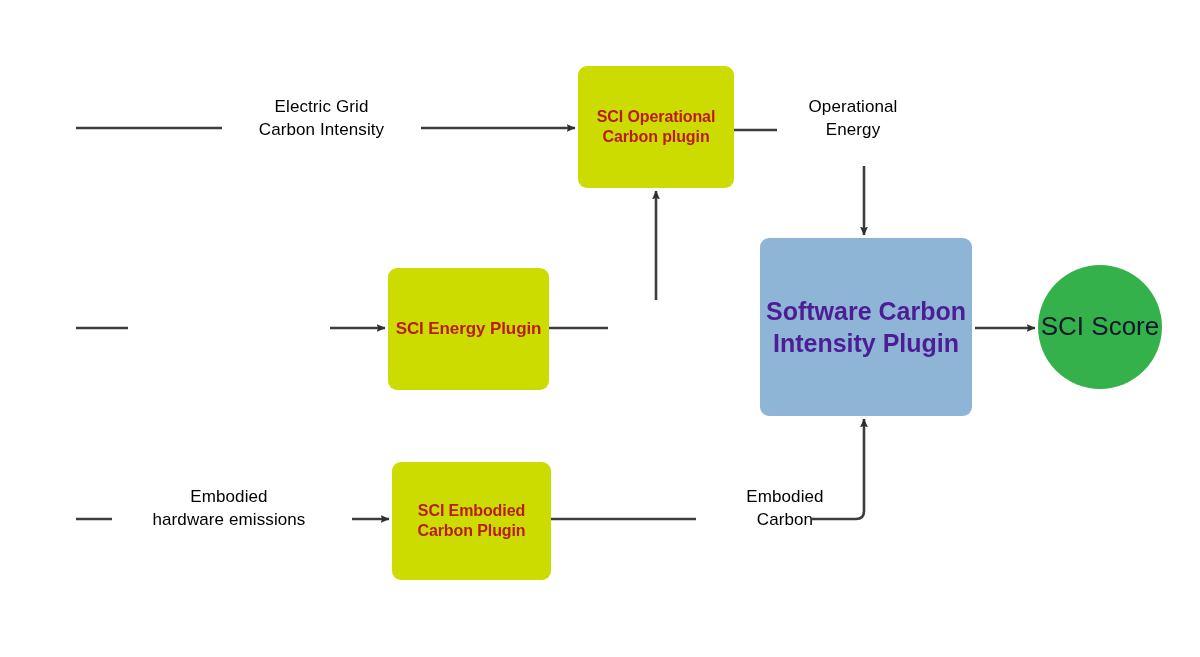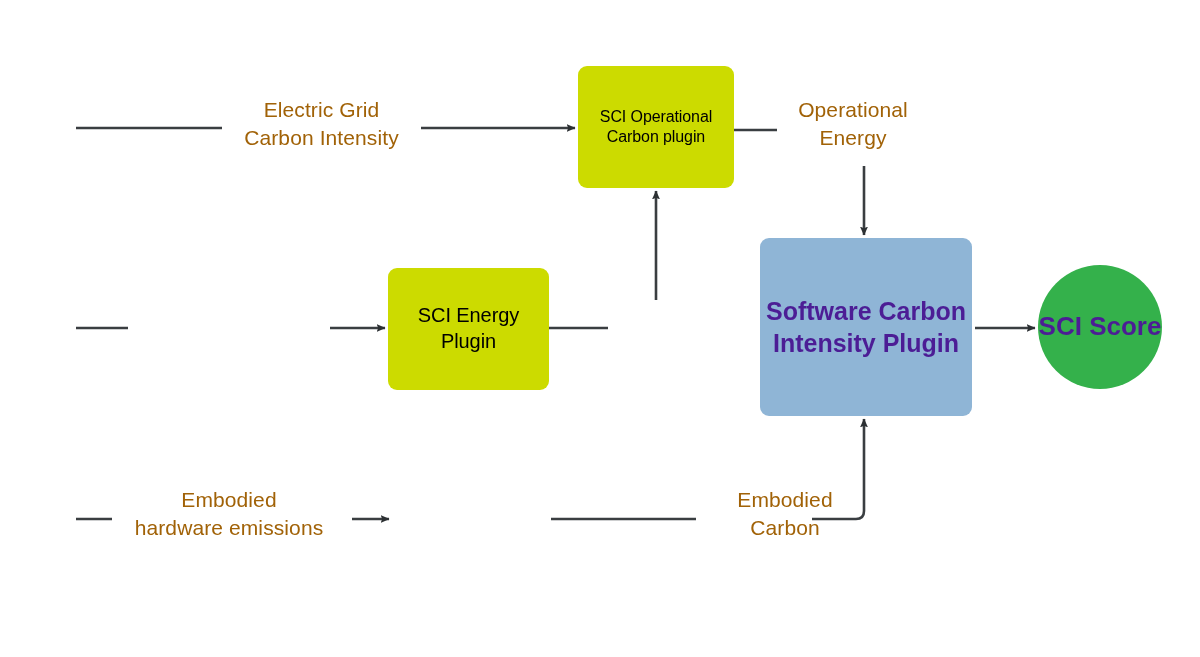--- a/index.html
+++ b/index.html
@@ -32,65 +32,65 @@
     position: absolute;
     box-sizing: border-box;
     display: flex;
     align-items: center;
     justify-content: center;
     text-align: center;
     border-radius: 9px;
   }
   .node-plugin {
     background: #ccdb00;
-    color: #000000;
-    font-weight: normal;
+    color: #b91c1c;
+    font-weight: bold;
   }
   .node-plugin .node-label {
     line-height: 1.28;
     letter-spacing: -0.1px;
   }
   .node-core {
     background: #8fb5d6;
     color: #4c1d95;
     font-weight: bold;
   }
   .node-core .node-label {
     line-height: 1.30;
     font-size: 25px;
   }
   .node-score {
     background: #34b14b;
-    color: #4c1d95;
+    color: #0f172a;
     border-radius: 50%;
-    font-weight: bold;
+    font-weight: normal;
   }
   .node-score .node-label {
     line-height: 1.30;
     font-size: 26px;
   }
 
   #node-operational-carbon-plugin { left: 578px; top: 66px;  width: 156px; height: 122px; }
   #node-operational-carbon-plugin .node-label { font-size: 16px; }
 
   #node-energy-plugin { left: 388px; top: 268px; width: 161px; height: 122px; }
-  #node-energy-plugin .node-label { font-size: 20px; }
+  #node-energy-plugin .node-label { font-size: 17px; }
 
   #node-embodied-carbon-plugin { left: 392px; top: 462px; width: 159px; height: 118px; }
   #node-embodied-carbon-plugin .node-label { font-size: 16px; }
 
   #node-sci-plugin { left: 760px; top: 238px; width: 212px; height: 178px; }
 
   #node-sci-score { left: 1038px; top: 265px; width: 124px; height: 124px; }
 
   
   .edge-label {
     position: absolute;
-    color: #a16207;
-    font-size: 21px;
+    color: #000000;
+    font-size: 17px;
     line-height: 1.33;
     text-align: center;
     white-space: pre-line;
     letter-spacing: 0.1px;
   }
   #label-grid-intensity   { left: 214px; top: 96px;  width: 215px; }
   #label-operational      { left: 760px; top: 96px;  width: 186px; }
   #label-energy-from-cpu  { left: 118px; top: 312px; width: 214px; }
   #label-energy           { left: 600px; top: 300px; width: 110px; }
   #label-embodied-input   { left: 104px; top: 486px; width: 250px; }
@@ -142,20 +142,24 @@
     <span class="node-label">SCI
 Operational
 Carbon plugin</span>
   </div>
 
   <div class="node node-plugin" id="node-energy-plugin">
     <span class="node-label">SCI Energy
 Plugin</span>
   </div>
 
+  <div class="node node-plugin" id="node-embodied-carbon-plugin">
+    <span class="node-label">SCI Embodied
+Carbon Plugin</span>
+  </div>
 
   <div class="node node-core" id="node-sci-plugin">
     <span class="node-label">Software
 Carbon
 Intensity
 Plugin</span>
   </div>
 
   <div class="node node-score" id="node-sci-score">
     <span class="node-label">SCI

